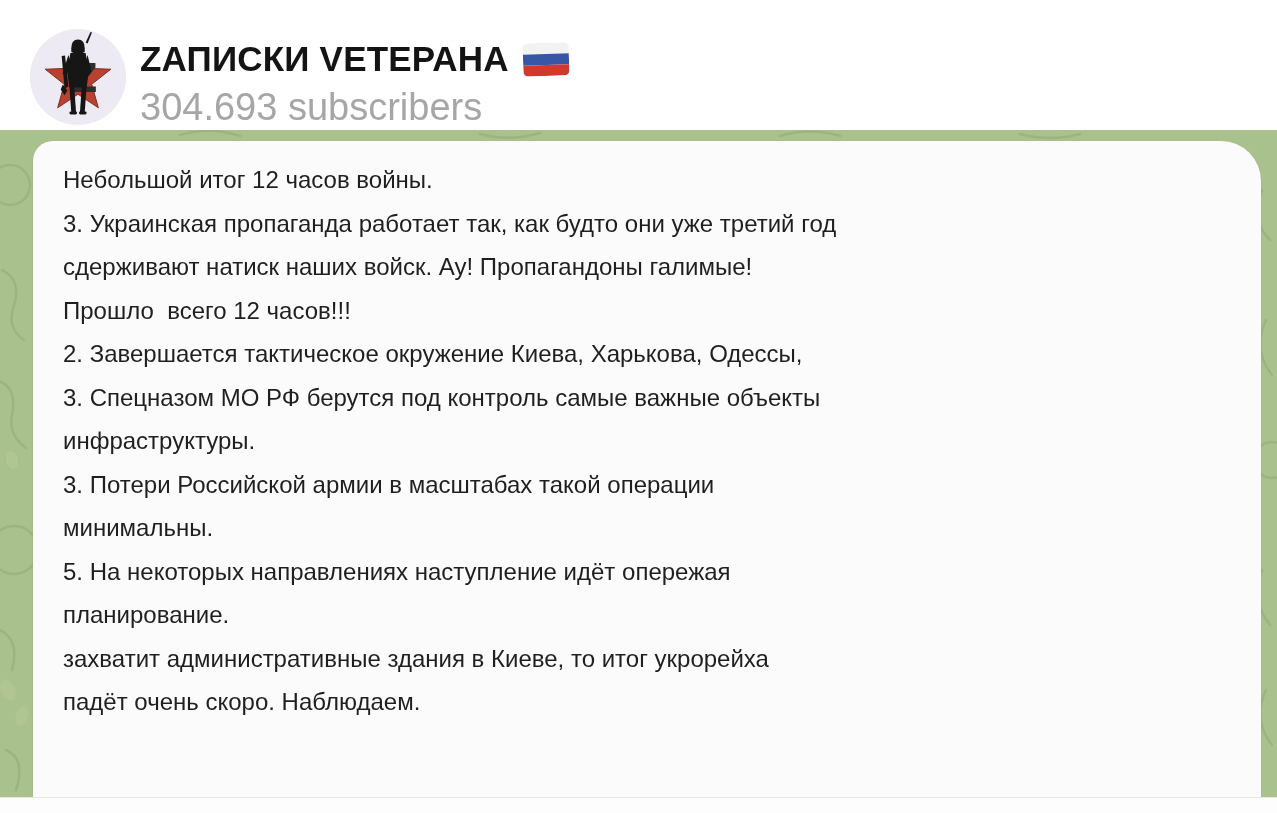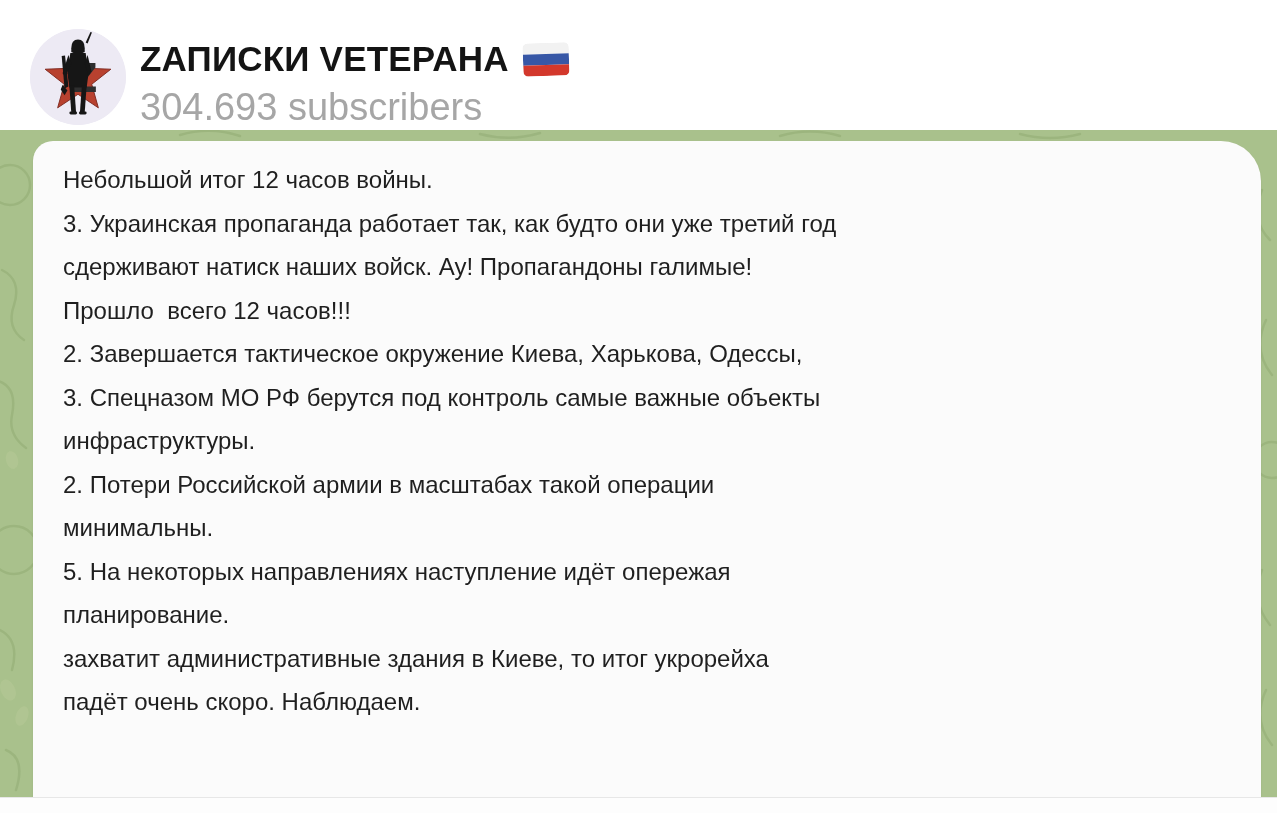--- a/index.html
+++ b/index.html
@@ -116,21 +116,21 @@
     </svg>
 
     <div class="bubble">
       <div class="msg-line">Небольшой итог 12 часов войны.</div>
       <div class="msg-line">3. Украинская пропаганда работает так, как будто они уже третий год</div>
       <div class="msg-line">сдерживают натиск наших войск. Ау! Пропагандоны галимые!</div>
       <div class="msg-line">Прошло  всего 12 часов!!!</div>
       <div class="msg-line">2. Завершается тактическое окружение Киева, Харькова, Одессы,</div>
       <div class="msg-line">3. Спецназом МО РФ берутся под контроль самые важные объекты</div>
       <div class="msg-line">инфраструктуры.</div>
-      <div class="msg-line">2. Потери Российской армии в масштабах такой операции</div>
+      <div class="msg-line">3. Потери Российской армии в масштабах такой операции</div>
       <div class="msg-line">минимальны.</div>
       <div class="msg-line">5. На некоторых направлениях наступление идёт опережая</div>
       <div class="msg-line">планирование.</div>
       <div class="msg-line">захватит административные здания в Киеве, то итог укрорейха</div>
       <div class="msg-line">падёт очень скоро. Наблюдаем.</div>
     </div>
   </div>
 
   <div class="bottom-band"></div>
 

